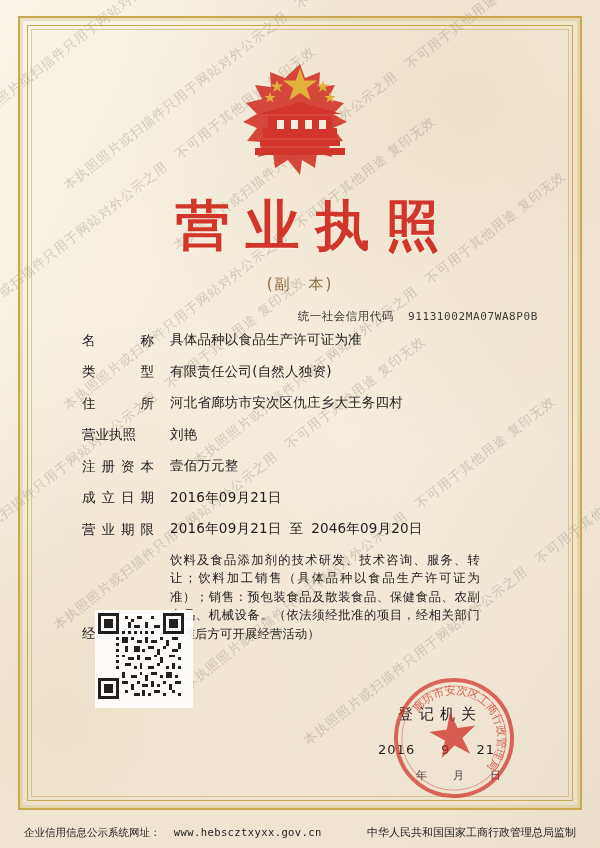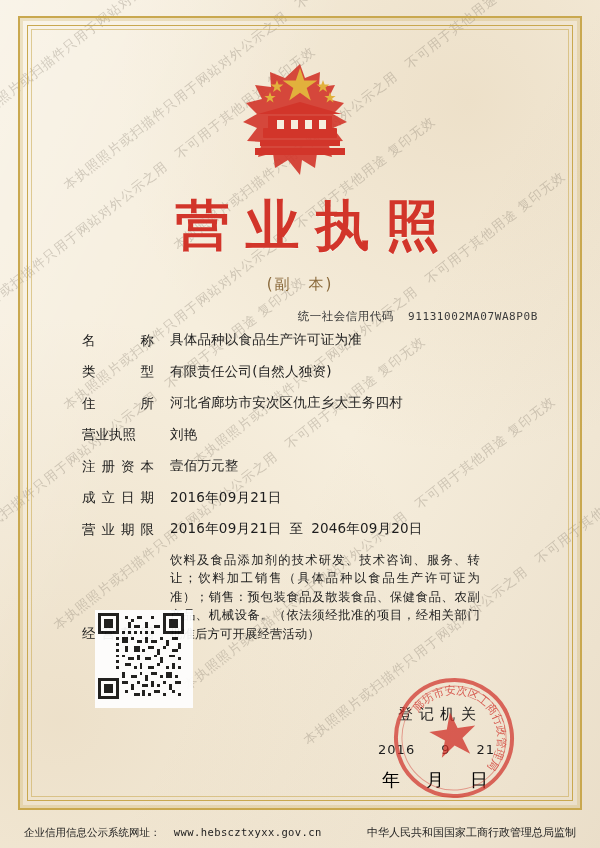--- a/index.html
+++ b/index.html
@@ -99,22 +99,22 @@
     position:absolute;right:118px;top:705px;
     font-size:15px;letter-spacing:6px;color:#1d1d1d;
   }
   .datestamp{
     position:absolute;right:105px;top:742px;
     font-size:13px;color:#1d1d1d;letter-spacing:1px;
   }
   .datestamp .y{margin-right:26px;}
   .datestamp .m{margin-right:26px;}
   .datelabels{
-    position:absolute;right:112px;top:768px;
-    font-size:18px;color:#000000;
+    position:absolute;right:99px;top:768px;
+    font-size:11px;color:#404040;
   }
   .datelabels span{margin-right:26px;}
   .datelabels span:last-child{margin-right:0;}
 
   
   .seal{
     position:absolute;right:80px;top:672px;width:132px;height:132px;
     transform:rotate(-8deg);
     opacity:0.82;
   }

